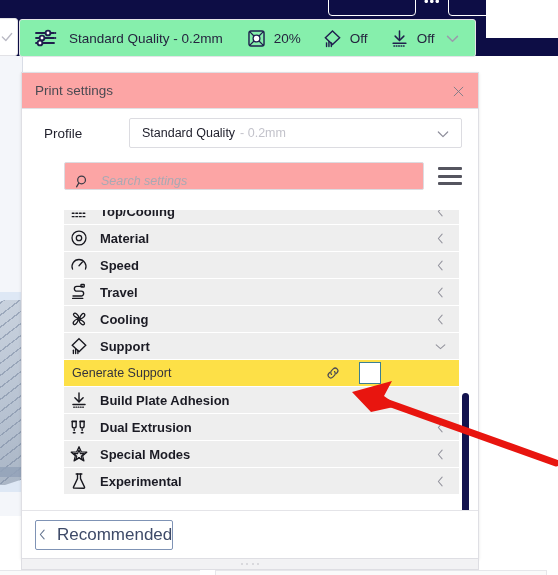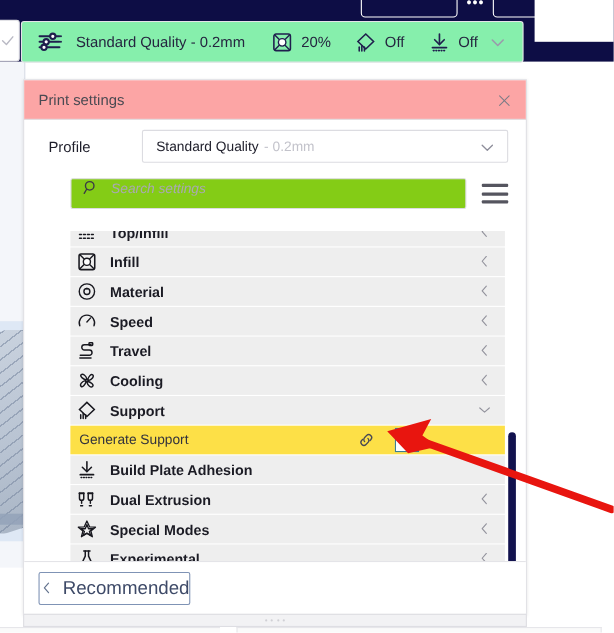--- a/index.html
+++ b/index.html
@@ -69,22 +69,22 @@
   #profile-label{font-size:13.5px;color:#1f1f2b;width:85px;flex:0 0 auto;}
   #profile-select{
     flex:1 1 auto;height:30px;background:#ffffff;border:1px solid #dcdce1;border-radius:2px;
     display:flex;align-items:center;position:relative;box-sizing:border-box;
   }
   #profile-value{margin-left:12px;font-size:12.5px;color:#22222e;}
   #profile-sub{margin-left:5px;font-size:12.5px;color:#c3c3cb;}
   #profile-caret{position:absolute;right:10px;top:7px;color:#8e8e9b;}
 
   #search-row{display:flex;align-items:center;height:38px;padding:0 16px 0 42px;box-sizing:border-box;}
-  #search-box{flex:1 1 auto;height:28px;border:1px solid #dcdce1;background:#84cc16;border-radius:2px;
-    display:flex;align-items:flex-start;box-sizing:border-box;}
+  #search-box{flex:1 1 auto;height:28px;border:1px solid #dcdce1;background:#fca5a5;border-radius:2px;
+    display:flex;align-items:flex-end;box-sizing:border-box;}
   #search-icon{margin-left:10px;width:15px;height:15px;color:#3b3b46;flex:0 0 auto;}
   #search-input{border:0;outline:0;flex:1 1 auto;margin-left:9px;margin-right:8px;font-size:12.5px;
     font-style:italic;color:#333;background:transparent;font-family:"Liberation Sans",sans-serif;}
   #search-input::placeholder{color:#a9a9b3;font-style:italic;}
   #hamburger{margin-left:14px;width:24px;height:18px;display:flex;flex-direction:column;
     justify-content:space-between;flex:0 0 auto;cursor:pointer;}
   #hamburger i{display:block;height:3px;background:#55555f;border-radius:1px;}
 
   
   #list-wrap{position:absolute;left:1px;right:1px;top:137px;bottom:47px;overflow:hidden;}
@@ -259,43 +259,28 @@
 
         <div class="cat">
           <span class="cat-icon">
             <svg viewBox="0 0 24 24" width="18" height="18" fill="none" stroke="currentColor" stroke-width="1.7" stroke-linecap="round">
               <line x1="3" y1="4.5" x2="21" y2="4.5" stroke-dasharray="2.4 2.4"></line>
               <line x1="3" y1="9" x2="21" y2="9" stroke-dasharray="2.4 2.4"></line>
               <line x1="3" y1="15" x2="21" y2="15" stroke-dasharray="2.4 2.4"></line>
               <line x1="3" y1="19.5" x2="21" y2="19.5" stroke-dasharray="2.4 2.4"></line>
             </svg>
           </span>
-          <span class="cat-label">Top/Infill</span>
-          <span class="cat-chev">
-            <svg viewBox="0 0 24 24" width="13" height="13" fill="none" stroke="currentColor" stroke-width="1.9" stroke-linecap="round" stroke-linejoin="round">
-                <polyline points="15,4 8,12 15,20"></polyline>
-              </svg>
-          </span>
-        </div>
-
-        <div class="cat">
-          <span class="cat-icon">
-            <svg viewBox="0 0 24 24" width="18" height="18" fill="none" stroke="currentColor" stroke-width="1.9">
-              <rect x="2.5" y="2.5" width="19" height="19" rx="2.5"></rect>
-              <path d="M3.5 3.5 L20.5 20.5 M20.5 3.5 L3.5 20.5" stroke-width="1.7"></path>
-              <circle cx="12" cy="12" r="4.3" fill="#ffffff" stroke="currentColor" stroke-width="1.7"></circle>
-            </svg>
-          </span>
-          <span class="cat-label">Infill</span>
-          <span class="cat-chev">
-            <svg viewBox="0 0 24 24" width="13" height="13" fill="none" stroke="currentColor" stroke-width="1.9" stroke-linecap="round" stroke-linejoin="round">
-                <polyline points="15,4 8,12 15,20"></polyline>
-              </svg>
-          </span>
-        </div>
+          <span class="cat-label">Top/Cooling</span>
+          <span class="cat-chev">
+            <svg viewBox="0 0 24 24" width="13" height="13" fill="none" stroke="currentColor" stroke-width="1.9" stroke-linecap="round" stroke-linejoin="round">
+                <polyline points="15,4 8,12 15,20"></polyline>
+              </svg>
+          </span>
+        </div>
+
 
         <div class="cat">
           <span class="cat-icon">
             <svg viewBox="0 0 24 24" width="18" height="18" fill="none" stroke="currentColor" stroke-width="1.7">
               <circle cx="12" cy="12" r="9.3"></circle>
               <circle cx="12" cy="12" r="3.6"></circle>
               <circle cx="12" cy="8.6" r="1.1" fill="currentColor" stroke="none"></circle>
             </svg>
           </span>
           <span class="cat-label">Material</span>

